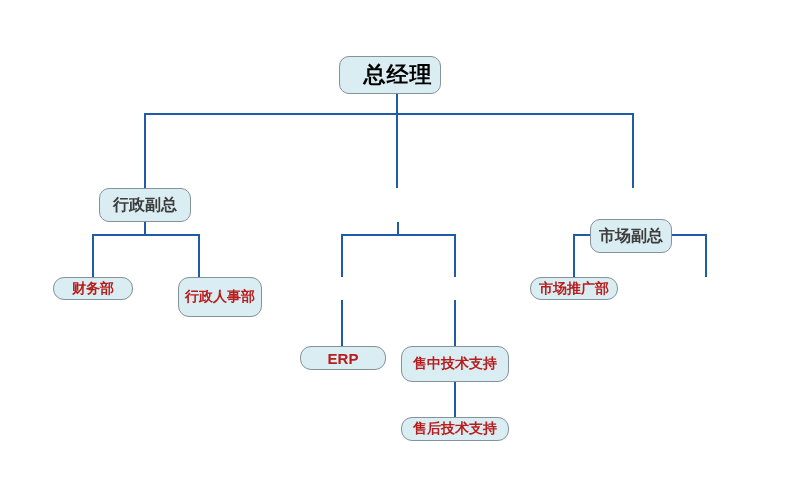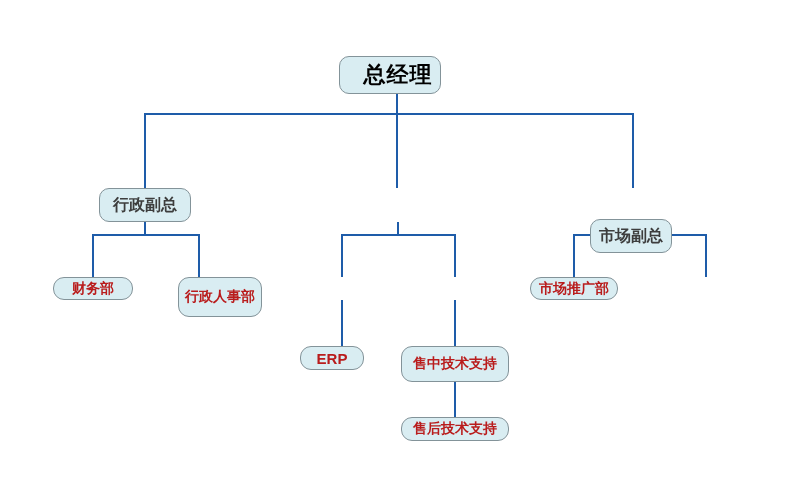--- a/index.html
+++ b/index.html
@@ -42,16 +42,16 @@
     <div class="line" style="left: 705px; top: 234px; width: 2px; height: 43px;"></div>
     <div class="line" style="left: 341px; top: 300px; width: 2px; height: 46px;"></div>
     <div class="line" style="left: 454px; top: 300px; width: 2px; height: 46px;"></div>
     <div class="line" style="left: 454px; top: 370px; width: 2px; height: 47px;"></div>
     <div class="node level1" style="left: 339px; top: 56px; width: 102px; height: 38px; padding-left: 16px;">总经理</div>
     <div class="node level2" style="left: 99px; top: 188px; width: 92px; height: 34px;">行政副总</div>
     <div class="node level2" style="left: 590px; top: 188px; width: 82px; height: 34px; margin-top: 31px;">市场副总</div>
     <div class="node level3" style="left: 53px; top: 277px; width: 80px; height: 23px;">财务部</div>
     <div class="node level3" style="left: 158px; top: 277px; width: 84px; height: 40px; margin-left: 20px;">行政人事部</div>
     <div class="node level3" style="left: 530px; top: 277px; width: 88px; height: 23px;">市场推广部</div>
-    <div class="node level3 erp" style="left: 300px; top: 346px; width: 64px; height: 24px;">ERP</div>
+    <div class="node level3 erp" style="left: 300px; top: 346px; width: 86px; height: 24px;">ERP</div>
     <div class="node level3" style="left: 401px; top: 346px; width: 108px; height: 36px;">售中技术支持</div>
     <div class="node level3" style="left: 401px; top: 417px; width: 108px; height: 24px;">售后技术支持</div>
   </div>
 
 </body></html>

